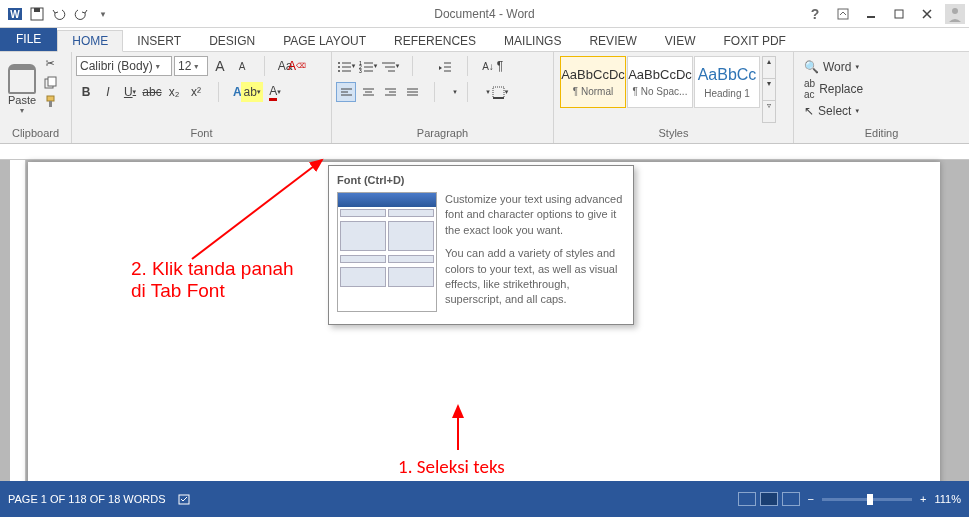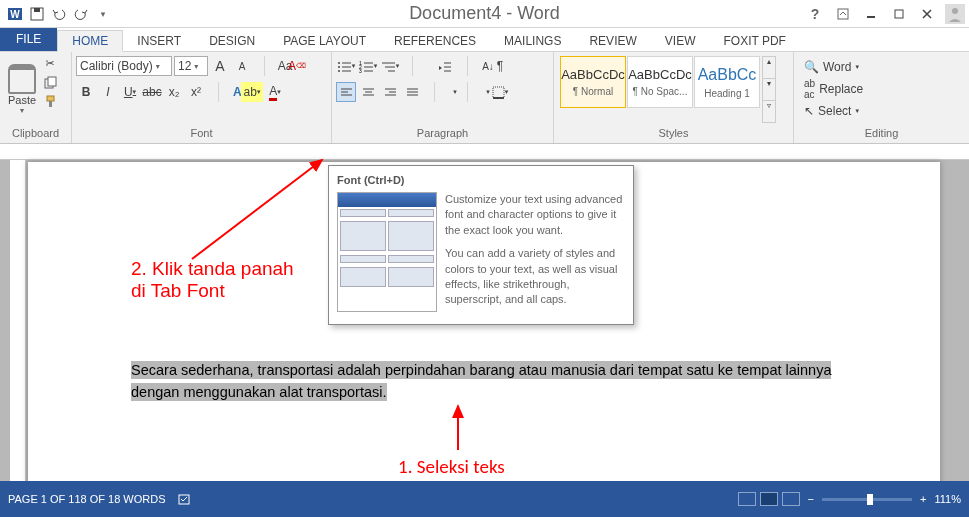--- a/index.html
+++ b/index.html
@@ -1,20 +1,20 @@
 <!DOCTYPE html>
 <html><head>
 <meta charset="utf-8">
 <style>
 *{box-sizing:border-box;margin:0;padding:0;font-family:"Segoe UI",Tahoma,sans-serif;-webkit-user-select:none;user-select:none}
 body{width:969px;height:517px;overflow:hidden;background:#fff;font-size:12px;color:#444}
 .titlebar{height:28px;background:#fff;display:flex;align-items:center;border-bottom:1px solid #d4d4d4;position:relative}
 .qat{display:flex;align-items:center;padding-left:4px}
 .qat-icon{width:22px;height:22px;display:flex;align-items:center;justify-content:center;color:#2b579a}
-.title-center{position:absolute;left:0;right:0;text-align:center;font-size:18px;color:#666;pointer-events:none}
+.title-center{position:absolute;left:0;right:0;text-align:center;font-size:12px;color:#666;pointer-events:none}
 .win-controls{margin-left:auto;display:flex;align-items:center}
 .win-btn{width:28px;height:20px;display:flex;align-items:center;justify-content:center;color:#666;font-size:14px}
 .tabs{height:24px;background:#fff;display:flex;align-items:flex-end;padding-left:0;border-bottom:1px solid #d4d4d4}
 .tab{padding:3px 14px;font-size:12px;color:#444;cursor:pointer}
 .tab.file{background:#2b579a;color:#fff;font-weight:normal;padding:5px 16px}
 .tab.active{color:#2b579a;border:1px solid #d4d4d4;border-bottom:1px solid #f1f1f1;margin-bottom:-1px;background:#f1f1f1}
 .ribbon{height:92px;background:#f1f1f1;display:flex;border-bottom:1px solid #c6c6c6}
 .group{border-right:1px solid #d4d4d4;display:flex;flex-direction:column;position:relative}
 .group-body{flex:1;display:flex;padding:2px 4px}
 .group-label{height:16px;font-size:11px;color:#666;text-align:center;padding-bottom:1px;position:relative}
@@ -393,23 +393,20 @@
               <div class="tt-box" style="height:20px"></div>
             </div>
         </div>
         <div class="tt-text">
           <p>Customize your text using advanced font and character options to give it the exact look you want.</p>
           <p>You can add a variety of styles and colors to your text, as well as visual effects, like strikethrough, superscript, and all caps.</p>
         </div>
       </div>
     </div>
 
-    <div class="sel-text">
-      <span class="hl">Secara sederhana, transportasi adalah perpindahan barang atau manusia dari tempat satu ke tempat lainnya dengan menggunakan alat transportasi.</span>
-    </div>
 
     <div class="annot" style="top:96px;left:103px;text-align:left;width:192px">
       <div>2. Klik tanda panah</div>
       <div>di Tab Font</div>
     </div>
     <svg class="arrow" style="top:-8px;left:154px" width="150" height="110">
       <defs>
           <marker id="ah1" markerWidth="8" markerHeight="8" refX="6" refY="3" orient="auto">
             <path d="M0 0 L7 3 L0 6 Z" fill="#ff0000"></path>
           </marker>

